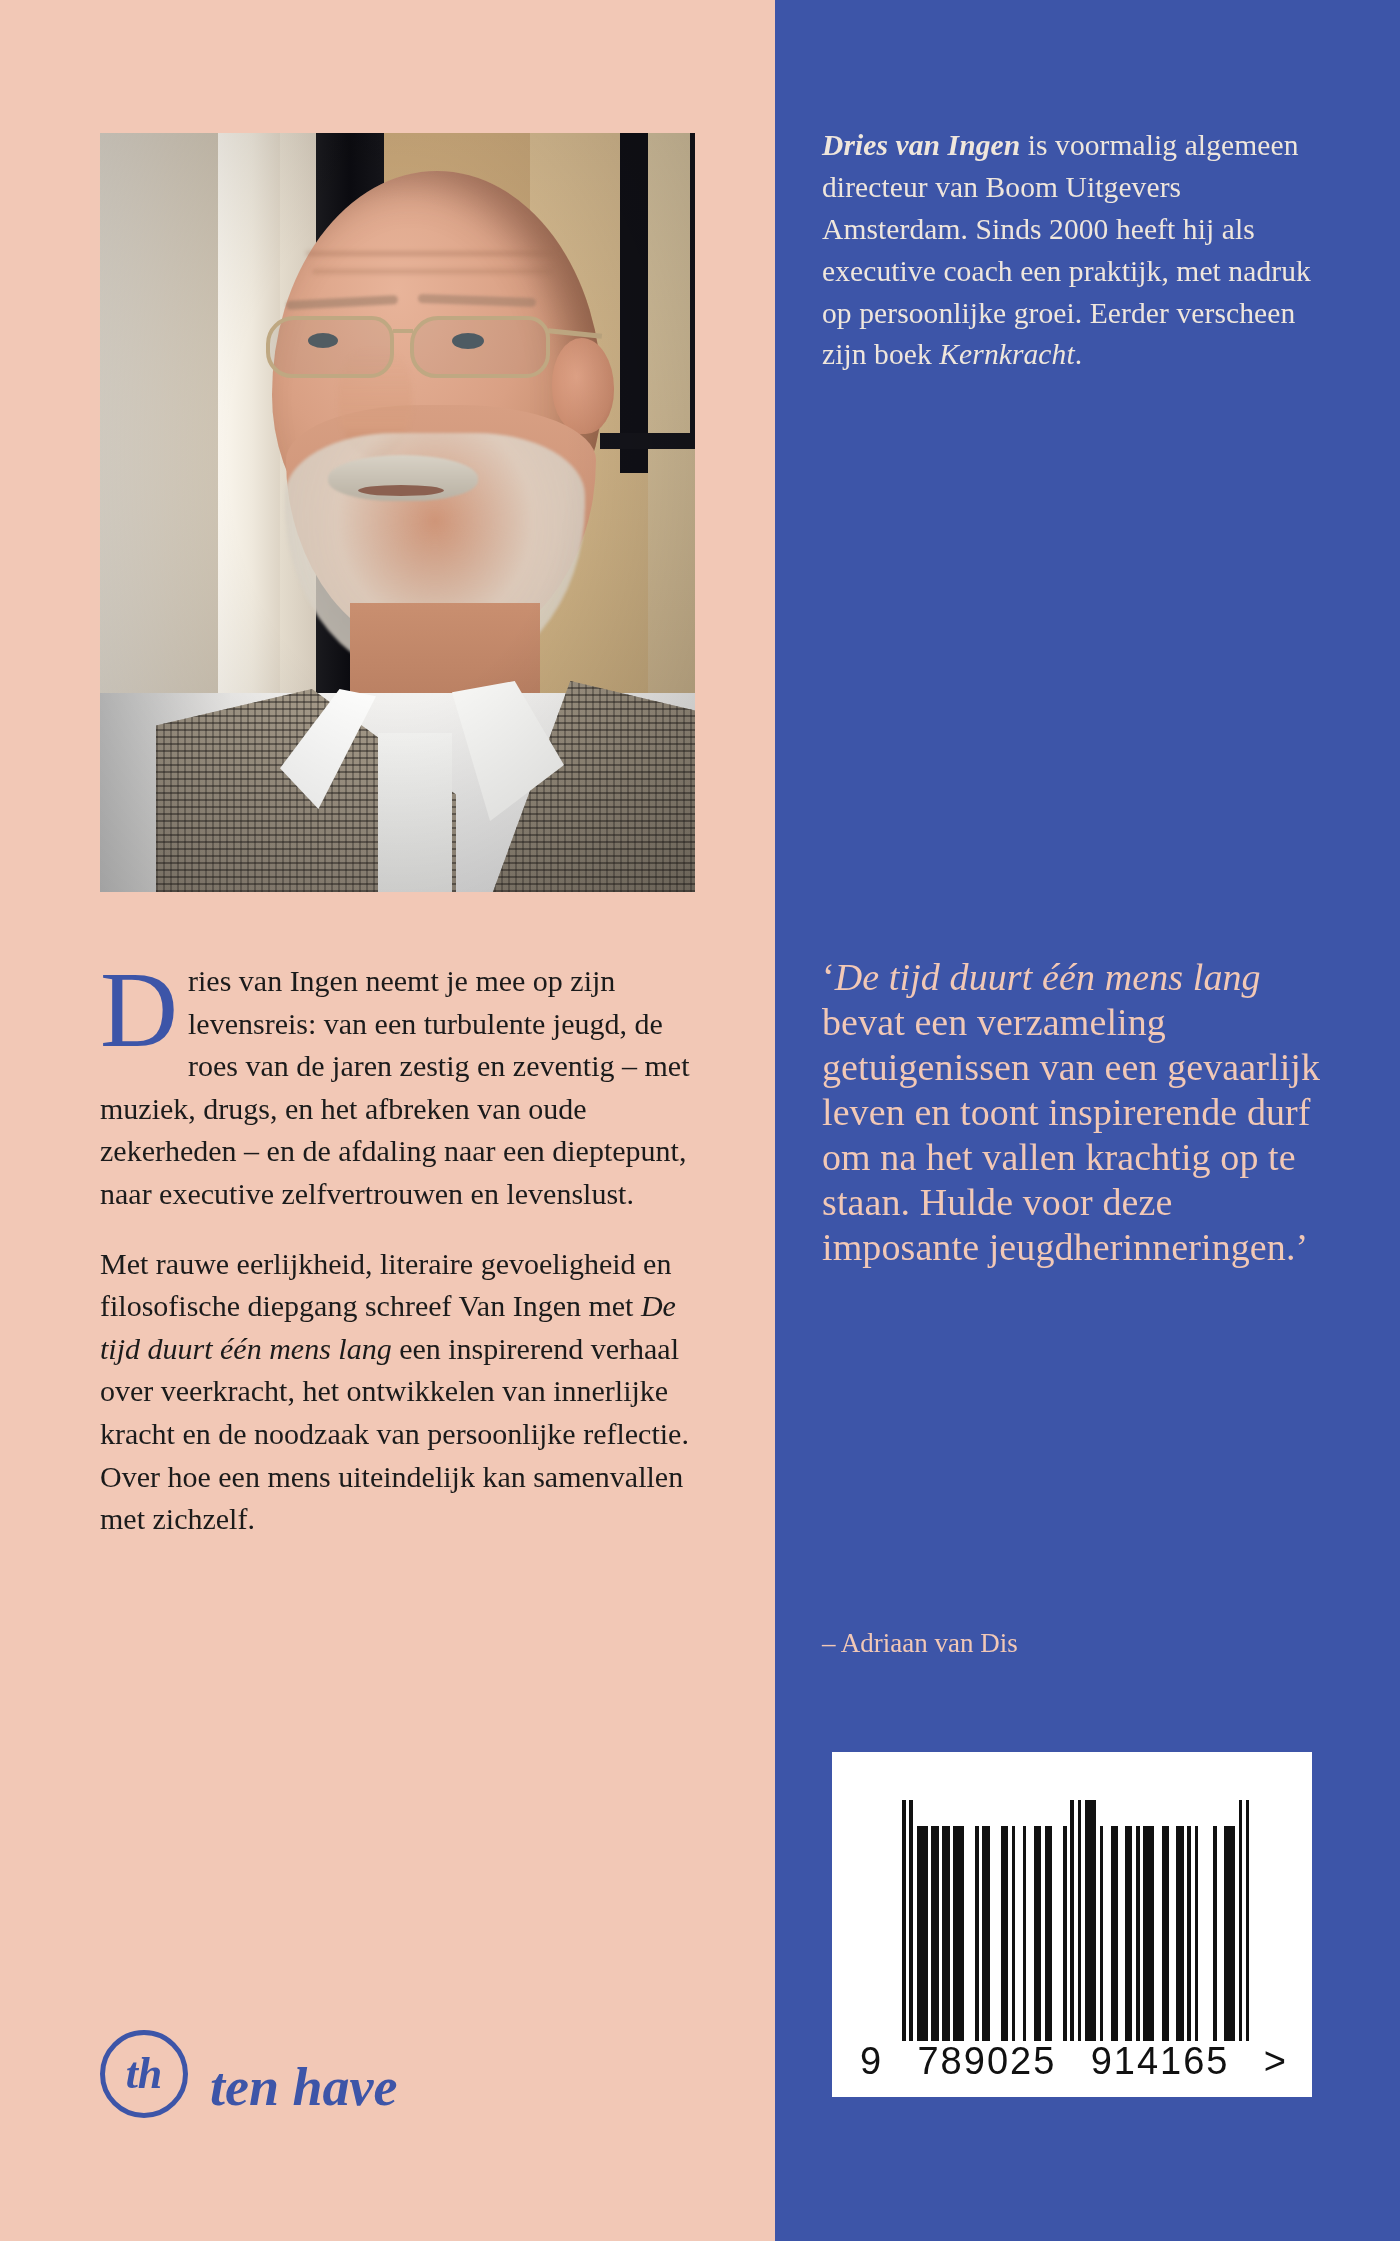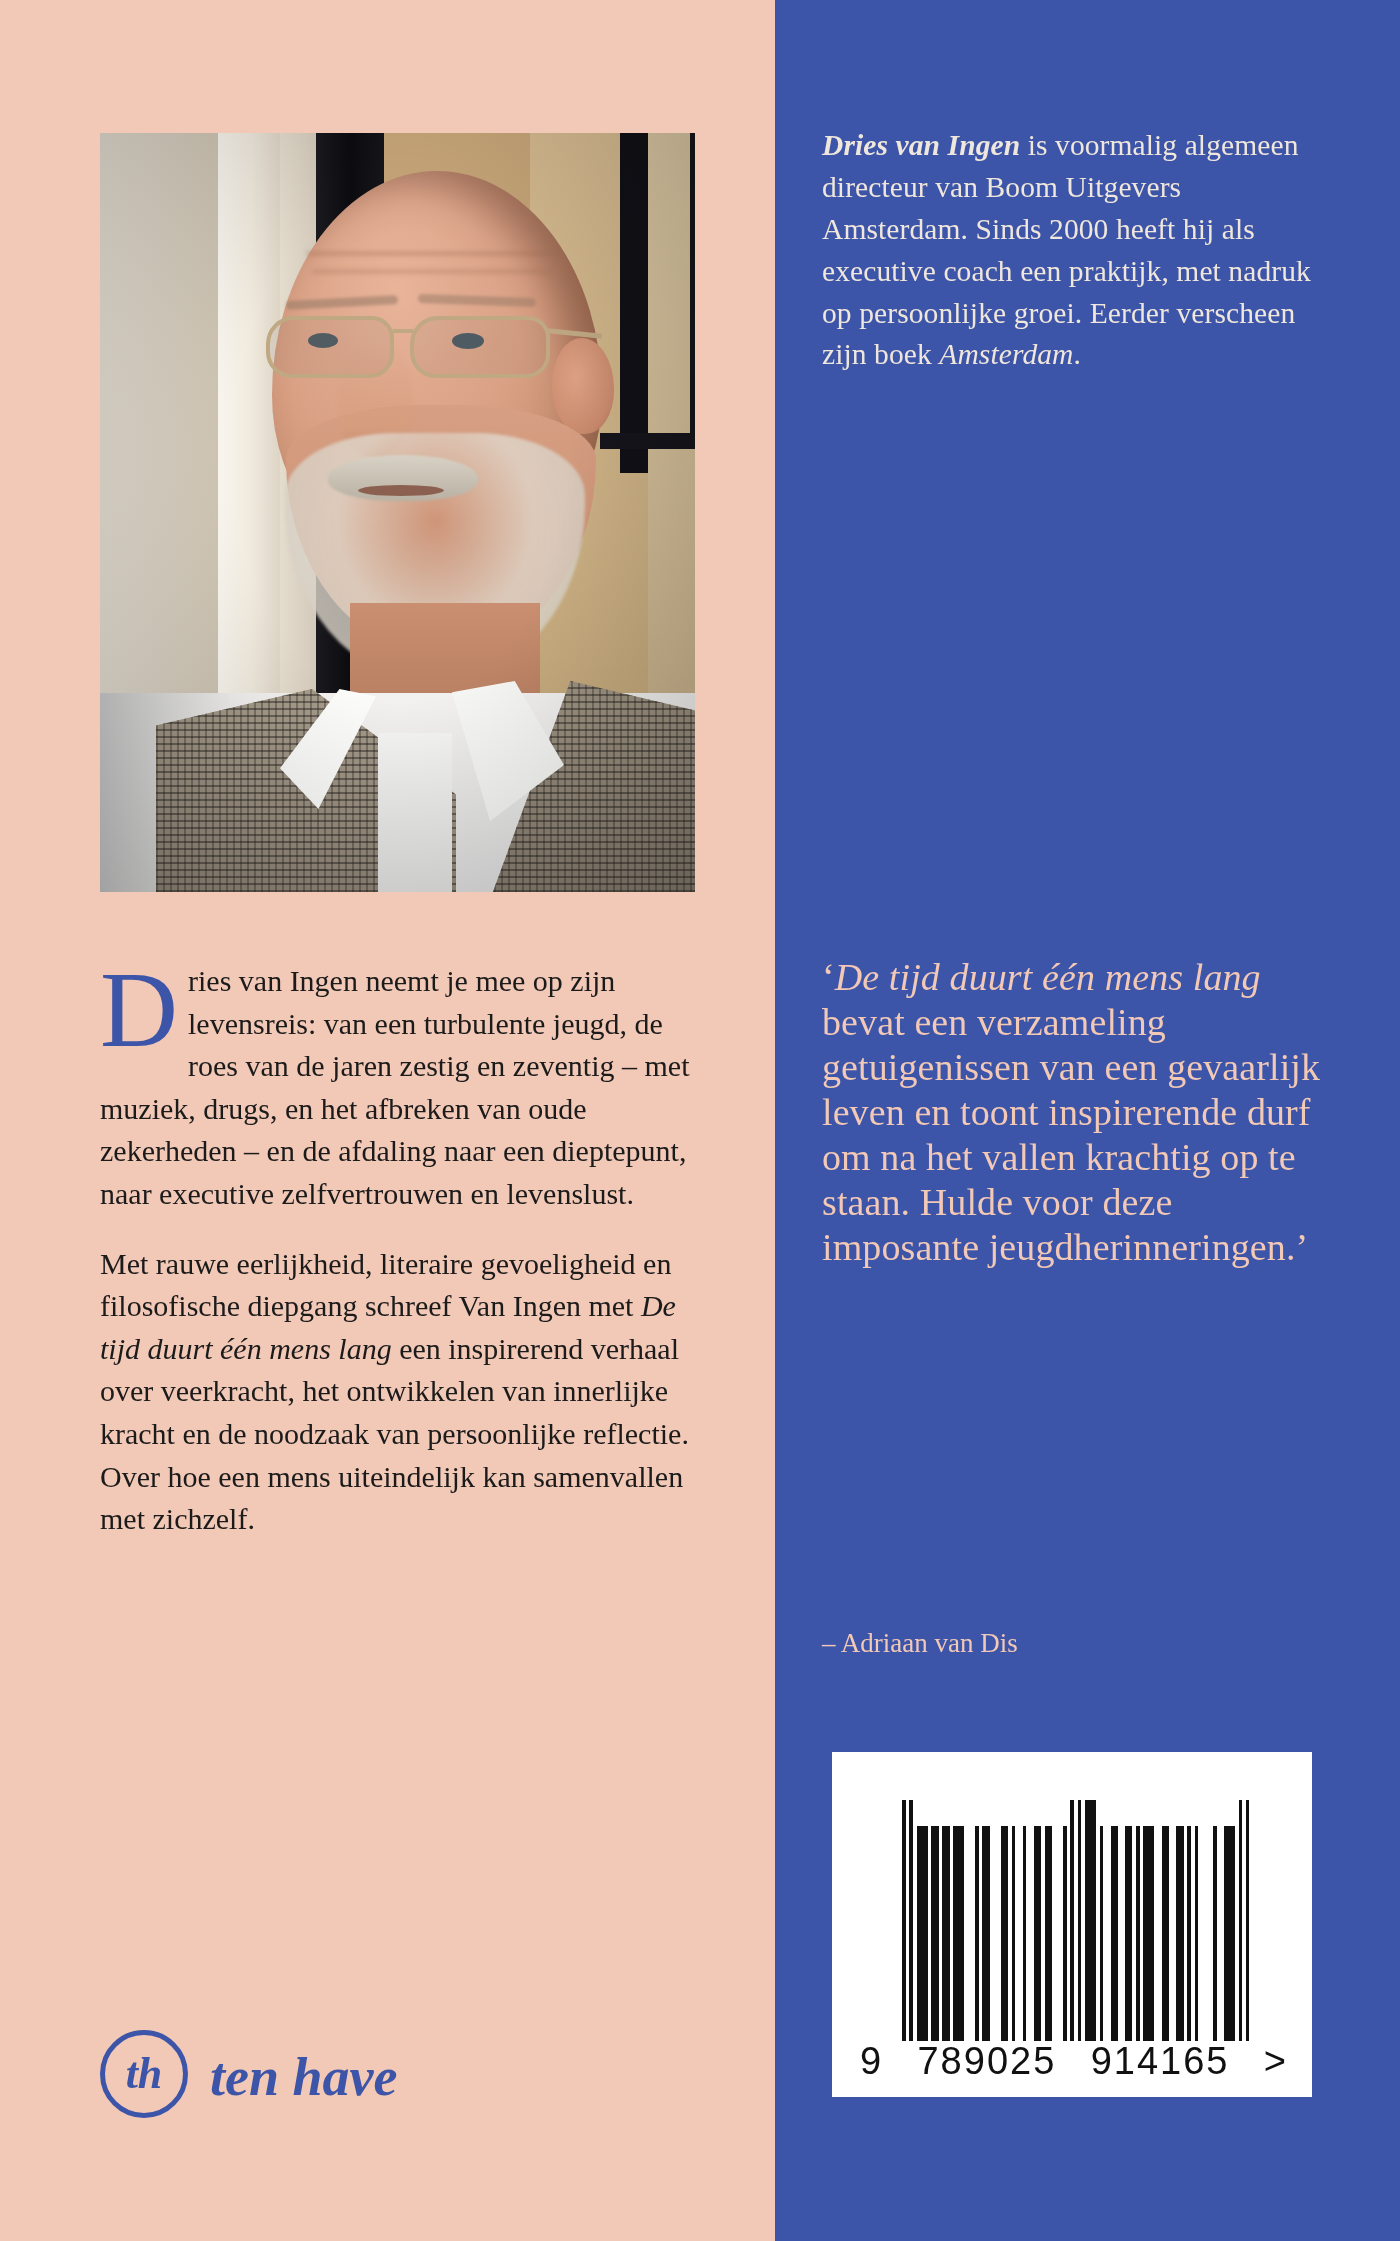--- a/index.html
+++ b/index.html
@@ -177,21 +177,21 @@
     display:flex; align-items:flex-end; gap:0;
   }
   #barcode-bars i { display:block; background:#111; height:100%; }
   #barcode-digits {
     position:absolute; left:28px; top:288px; width:428px;
     display:flex; align-items:baseline; justify-content:space-between;
     font-family:"Liberation Sans", sans-serif; font-size:38px; color:#111; letter-spacing:2px;
   }
 
   
-  #logo { position:absolute; left:100px; top:2030px; display:flex; align-items:flex-start; gap:22px; }
+  #logo { position:absolute; left:100px; top:2030px; display:flex; align-items:flex-end; gap:22px; }
   #logo-mark {
     width:88px; height:88px; border:5px solid #3D55A8; border-radius:50%;
     display:flex; align-items:center; justify-content:center;
     color:#3D55A8; font-size:44px; font-style:italic; font-weight:700; line-height:1;
     font-family:"Liberation Serif", serif;
   }
   #logo-text { color:#3D55A8; font-size:54px; font-style:italic; font-weight:700; font-family:"Liberation Serif", serif;margin-top:16px; }
 </style>
 </head>
 <body>
@@ -236,21 +236,21 @@
     <span class="ph ph-shirt-shadow"></span>
     <span class="ph ph-vest-l"></span>
     <span class="ph ph-vest-r"></span>
     <span class="ph ph-collar-l"></span>
     <span class="ph ph-collar-r"></span>
     <span class="ph ph-placket"></span>
     <span class="ph ph-vign"></span>
   </div>
 
   <div id="author-bio">
-    <span class="nm">Dries van Ingen</span><span> is voormalig algemeen directeur van Boom Uitgevers Amsterdam. Sinds 2000 heeft hij als executive coach een praktijk, met nadruk op persoonlijke groei. Eerder verscheen zijn boek </span><span class="it">Amsterdam</span><span>.</span>
+    <span class="nm">Dries van Ingen</span><span> is voormalig algemeen directeur van Boom Uitgevers Amsterdam. Sinds 2000 heeft hij als executive coach een praktijk, met nadruk op persoonlijke groei. Eerder verscheen zijn boek </span><span class="it">Kernkracht</span><span>.</span>
   </div>
 
   <div id="blurb">
     <p><span id="dropcap">D</span><span>ries van Ingen neemt je mee op zijn levensreis: van een turbulente jeugd, de roes van de jaren zestig en zeventig – met muziek, drugs, en het afbreken van oude zekerheden – en de afdaling naar een dieptepunt, naar executive zelfvertrouwen en levenslust.</span></p>
     <p><span>Met rauwe eerlijkheid, literaire gevoeligheid en filosofische diepgang schreef Van Ingen met </span><span class="it">De tijd duurt één mens lang</span><span> een inspirerend verhaal over veerkracht, het ontwikkelen van innerlijke kracht en de noodzaak van persoonlijke reflectie. Over hoe een mens uiteindelijk kan samenvallen met zichzelf.</span></p>
   </div>
 
   <div id="quote-attrib">– Adriaan van Dis</div>
   <div id="quote">
     <span>‘</span><span class="it">De tijd duurt één mens lang</span><span> bevat een verzameling getuigenissen van een gevaarlijk leven en toont inspirerende durf om na het vallen krachtig op te staan. Hulde voor deze imposante jeugdherinneringen.’</span>

